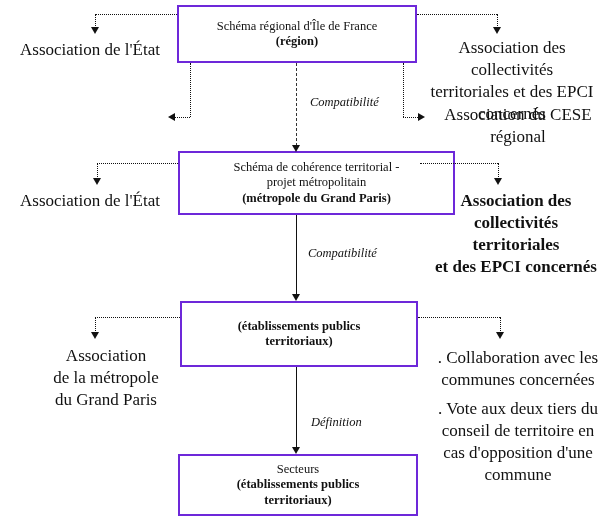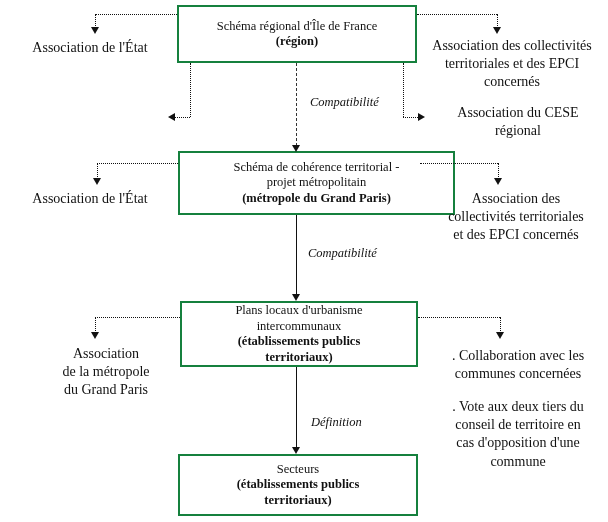--- a/index.html
+++ b/index.html
@@ -8,35 +8,35 @@
     width: 608px;
     height: 522px;
     background: #ffffff;
     font-family: "Liberation Serif", "DejaVu Serif", serif;
     color: #111111;
     overflow: hidden;
   }
   .box {
     position: absolute;
     box-sizing: border-box;
-    border: 2px solid #15803d;
+    border: 2px solid #6d28d9;
     background: #ffffff;
     display: flex;
     flex-direction: column;
     justify-content: center;
     align-items: center;
     text-align: center;
     font-size: 12.5px;
     line-height: 1.24;
   }
   .lines { white-space: pre-line; }
   .bold { font-weight: bold; }
   .label {
     position: absolute;
-    font-size: 14px;
+    font-size: 17px;
     line-height: 1.3;
     text-align: center;
     white-space: pre-line;
   }
   .label.left-align { text-align: center; }
   .hline { position: absolute; height: 0; border-top: 1px dotted #111111; }
   .vline { position: absolute; width: 0; border-left: 1px dotted #111111; }
   .vdash { position: absolute; width: 0; border-left: 1.5px dashed #333333; }
   .vsolid { position: absolute; width: 0; border-left: 1.5px solid #111111; }
   .arr { position: absolute; width: 0; height: 0; }
@@ -72,22 +72,20 @@
     <div class="lines bold">(région)</div>
   </div>
 
   <div class="box" style="left:178px; top:151px; width:277px; height:64px;">
     <div class="lines">Schéma de cohérence territorial -
 projet métropolitain</div>
     <div class="lines bold">(métropole du Grand Paris)</div>
   </div>
 
   <div class="box" style="left:180px; top:301px; width:238px; height:66px;">
-    <div class="lines">Plans locaux d'urbanisme
-intercommunaux</div>
     <div class="lines bold">(établissements publics
 territoriaux)</div>
   </div>
 
   <div class="box" style="left:178px; top:454px; width:240px; height:62px;">
     <div class="lines">Secteurs</div>
     <div class="lines bold">(établissements publics
 territoriaux)</div>
   </div>
 
@@ -100,21 +98,21 @@
 de la métropole
 du Grand Paris</div>
 
   <div class="label" style="left:422px; top:37px; width:180px;">Association des collectivités
 territoriales et des EPCI
 concernés</div>
 
   <div class="label" style="left:436px; top:104px; width:164px;">Association du CESE
 régional</div>
 
-  <div class="label" style="left:430px; top:190px; width:172px;">Association des
+  <div class="label" style="left:430px; top:190px; width:172px;font-weight:bold;">Association des
 collectivités territoriales
 et des EPCI concernés</div>
 
   <div class="label left-align" style="left:430px; top:347px; width:176px;">. Collaboration avec les
 communes concernées</div>
 
   <div class="label left-align" style="left:430px; top:390px; width:176px;margin-top:8px;">. Vote aux deux tiers du
 conseil de territoire en
 cas d'opposition d'une
 commune</div>

